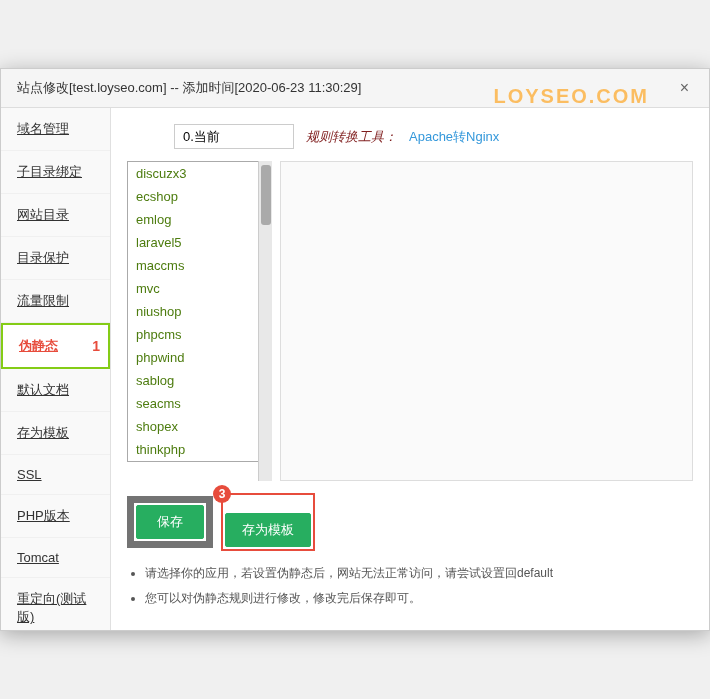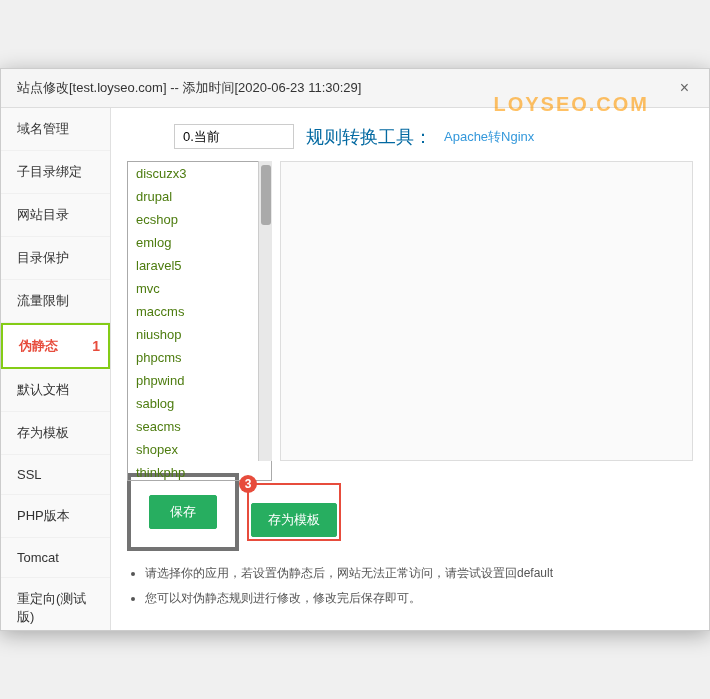--- a/index.html
+++ b/index.html
@@ -60,20 +60,21 @@
       display: flex;
       flex-direction: column;
     }
     .sidebar-item {
       padding: 12px 16px;
       font-size: 13px;
       color: #333;
       cursor: pointer;
       border-bottom: 1px solid #f0f0f0;
       position: relative;
+      text-decoration: underline;
     }
     .sidebar-item.active {
       color: #e74c3c;
       font-weight: bold;
       border: 2px solid #84cc16;
       background: #fff;
     }
     .sidebar-item .badge {
       position: absolute;
       right: 8px;
@@ -106,22 +107,23 @@
       appearance: none;
       -webkit-appearance: none;
       border: 1px solid #ccc;
       padding: 4px 28px 4px 8px;
       font-size: 13px;
       background: #fff;
       cursor: pointer;
       min-width: 120px;
     }
     .rule-tool-label {
-      font-size: 18px;
-      color: #0369a1;
+      font-size: 13px;
+      color: #7f1d1d;
+      font-style: italic;
     }
     .rule-tool-link {
       color: #3498db;
       text-decoration: none;
       font-size: 13px;
     }
     .dropdown-list {
       width: 100%;
       overflow-y: auto;
       max-height: 320px;
@@ -162,23 +164,23 @@
       color: #fff;
       border: 1px solid #27ae60;
       padding: 7px 16px;
       font-size: 13px;
       cursor: pointer;
       border-radius: 2px;
       position: relative;
       margin-top: 16px;
     }
     .btn-save-wrapper {
-      border: 4px solid #737373;
+      border: 7px solid #737373;
       display: inline-block;
-      padding: 18px;
+      padding: 2px;
     }
     .btn-template-wrapper {
       border: 2px solid #e74c3c;
       display: inline-block;
       padding: 2px;
       position: relative;
     }
     .btn-badge {
       position: absolute;
       top: -10px;
@@ -224,21 +226,21 @@
     }
     .scrollbar-thumb {
       width: 10px;
       height: 60px;
       background: #aaa;
       border-radius: 3px;
       margin-top: 4px;
     }
     .watermark {
       position: absolute;
-      top: 24px;
+      top: 16px;
       right: 60px;
       font-size: 20px;
       font-weight: bold;
       color: #27ae60;
       opacity: 0.6;
       letter-spacing: 2px;
       pointer-events: none;
     }
   </style>
 </head>
@@ -286,26 +288,25 @@
         </div>
         <span class="rule-tool-label">规则转换工具：</span>
         <a class="rule-tool-link" href="#">Apache转Nginx</a>
       </div>
 
       <div class="editor-row">
 
         <div style="position:relative; width:145px; flex-shrink:0;">
           <div class="dropdown-list" style="position:relative;">
             <div class="dropdown-list-item">discuzx3</div>
-            <div class="dropdown-list-item">drupal</div>
             <div class="dropdown-list-item">ecshop</div>
             <div class="dropdown-list-item">emlog</div>
             <div class="dropdown-list-item">laravel5</div>
+            <div class="dropdown-list-item">maccms</div>
             <div class="dropdown-list-item">mvc</div>
-            <div class="dropdown-list-item">maccms</div>
             <div class="dropdown-list-item">niushop</div>
             <div class="dropdown-list-item">phpcms</div>
             <div class="dropdown-list-item">phpwind</div>
             <div class="dropdown-list-item">sablog</div>
             <div class="dropdown-list-item">seacms</div>
             <div class="dropdown-list-item">shopex</div>
             <div class="dropdown-list-item">thinkphp</div>
 
           </div>
 

